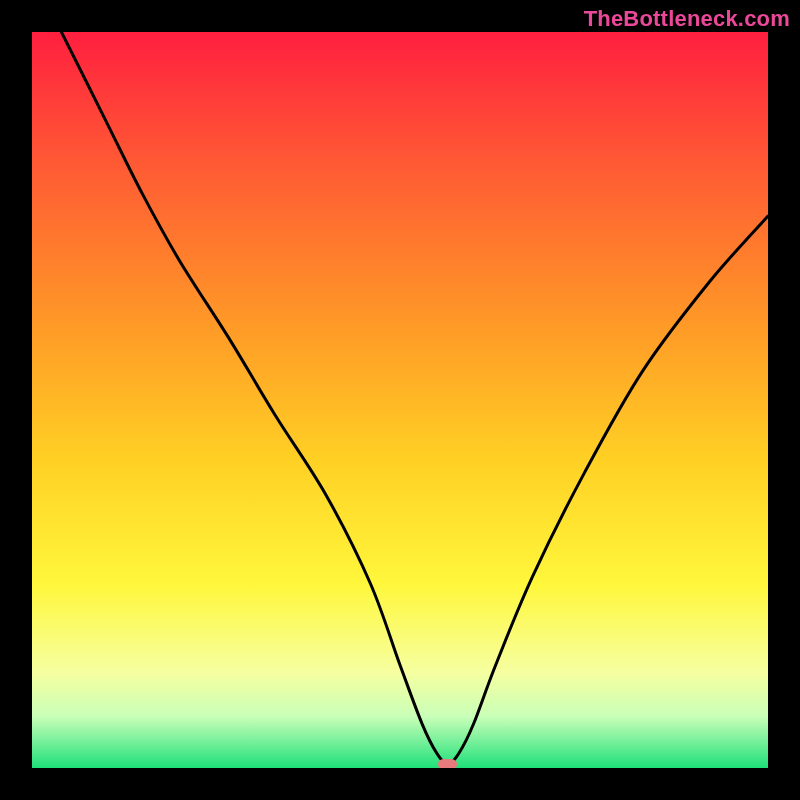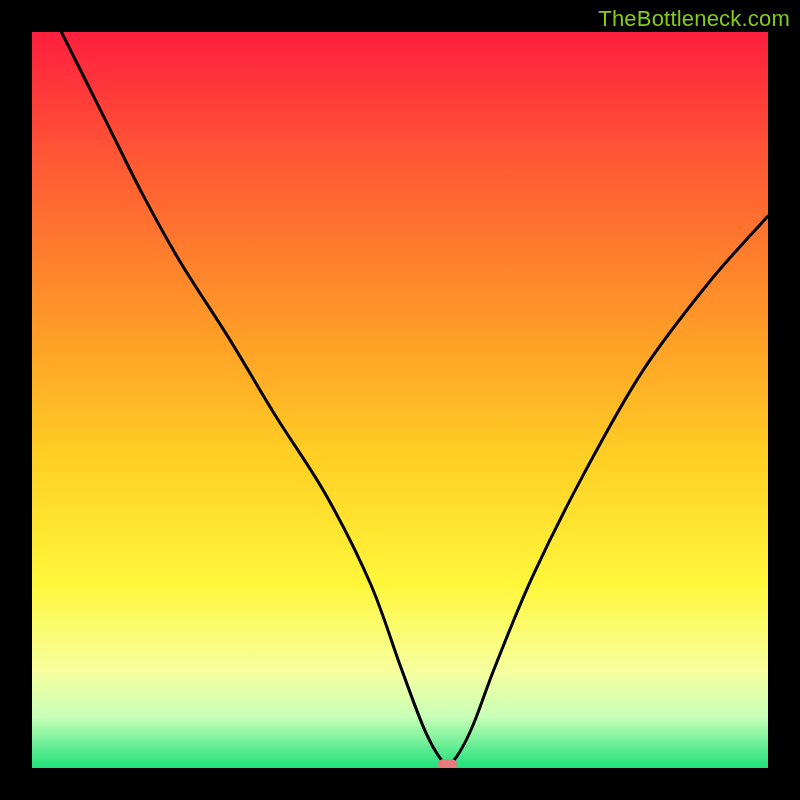--- a/index.html
+++ b/index.html
@@ -36,22 +36,22 @@
     position: absolute;
     background: #e77a7d;
     border-radius: 6px;
   }
   .watermark {
     position: absolute;
     top: 6px;
     right: 10px;
     font-family: Arial, Helvetica, sans-serif;
     font-size: 22px;
-    font-weight: 400;
-    color: #84cc16;
+    font-weight: 700;
+    color: #ec4899;
     letter-spacing: 0.2px;
   }
 </style>
 </head>
 <body>
 
 <div class="frame">
   <div class="plot-area">
     <div class="gradient-bg" style="background: linear-gradient(rgb(255, 31, 63) 0%, rgb(255, 90, 52) 18%, rgb(255, 154, 39) 40%, rgb(255, 208, 36) 58%, rgb(255, 247, 59) 75%, rgb(246, 255, 160) 87%, rgb(201, 255, 184) 93%, rgb(31, 224, 122) 100%);"></div>
     <svg class="curve-svg" viewBox="0 0 736 736" preserveAspectRatio="none">

